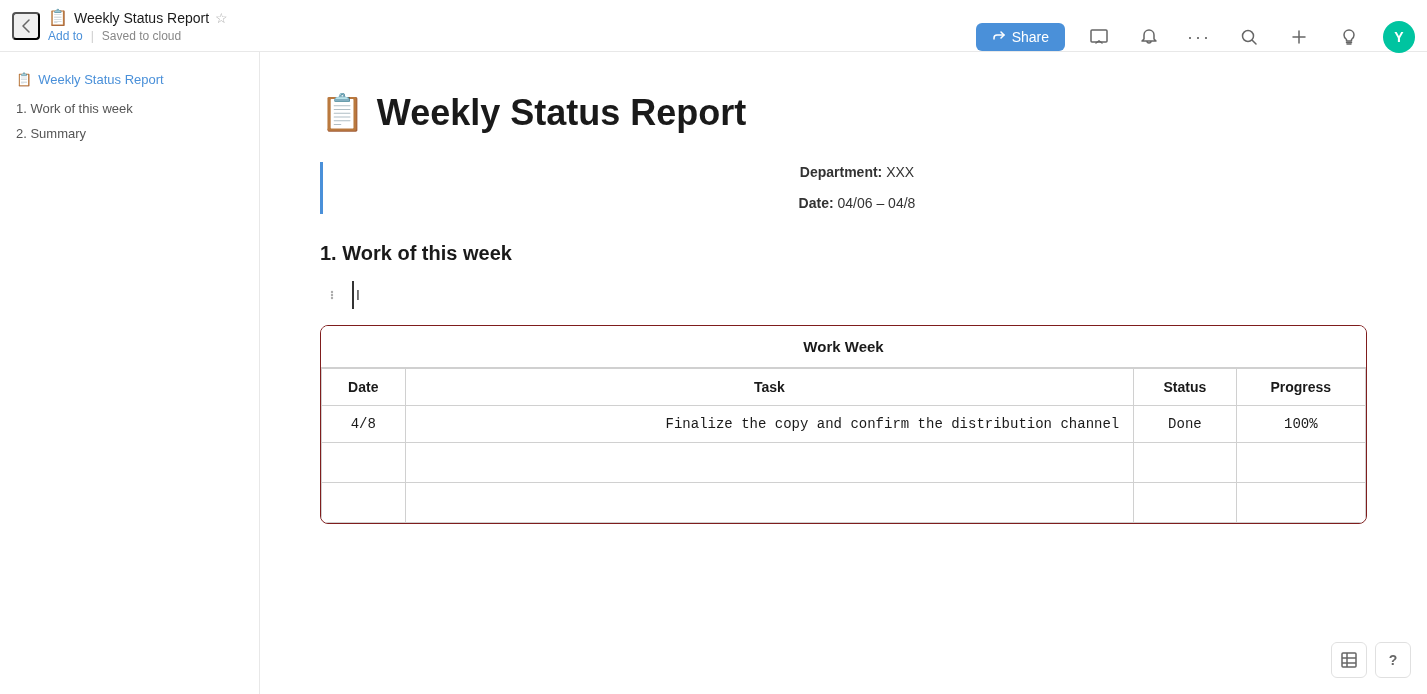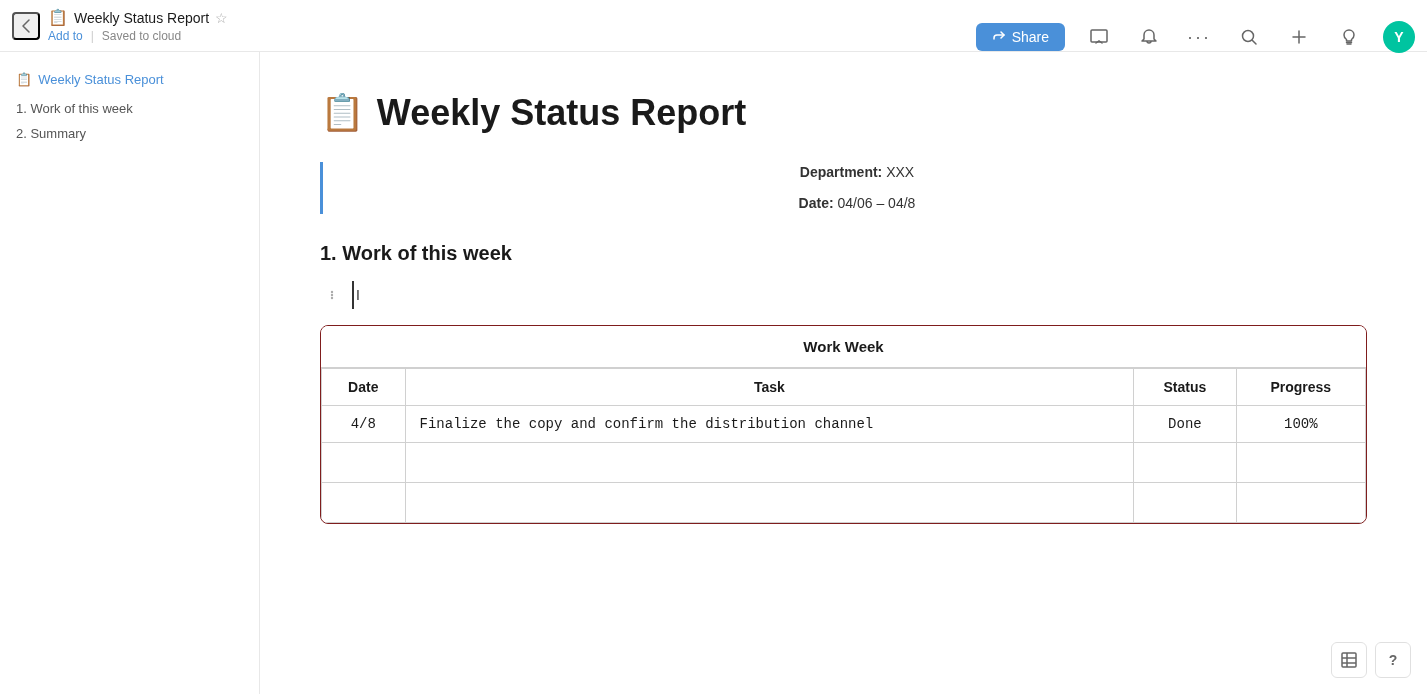--- a/index.html
+++ b/index.html
@@ -100,21 +100,21 @@
     }
     table { width: 100%; border-collapse: collapse; }
     th {
       border: 1px solid #d0d0d0; padding: 10px 12px; font-size: 14px;
       font-weight: 600; text-align: center; background: #fff;
     }
     td {
       border: 1px solid #d0d0d0; padding: 10px 14px; font-size: 14px;
       text-align: center; vertical-align: middle; font-family: Liberation Mono, monospace;
     }
-    td.task-cell { text-align: left; }
+    td.task-cell { text-align: right; }
     .empty-row td { height: 40px; }
 
     
     .bottom-right {
       position: fixed; bottom: 16px; right: 16px;
       display: flex; gap: 8px;
     }
     .bottom-icon-btn {
       width: 36px; height: 36px; border-radius: 6px; border: 1px solid #e0e0e0;
       background: #fff; cursor: pointer; display: flex; align-items: center; justify-content: center;

